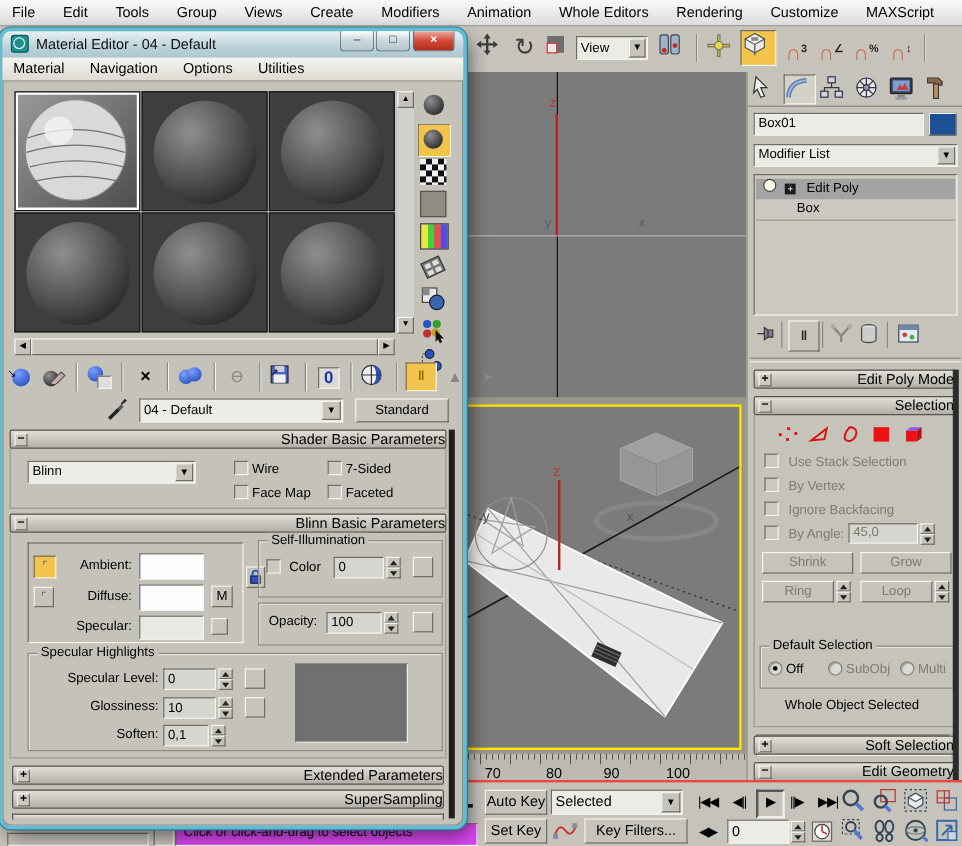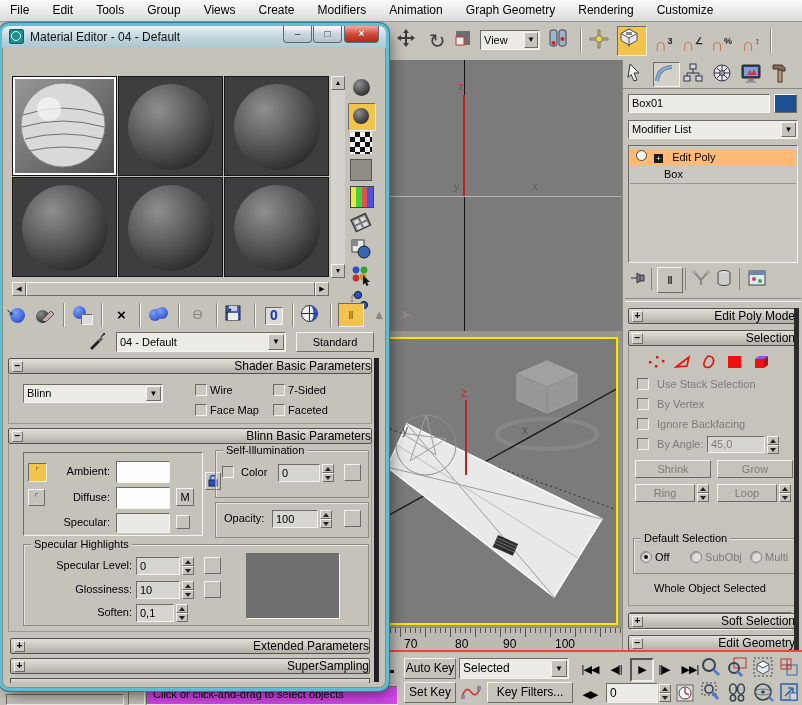--- a/index.html
+++ b/index.html
@@ -44,21 +44,21 @@
 
 <div class="abs" style="left:0;top:0;width:802px;height:21px;background:linear-gradient(#fafafa,#dcdcdc);border-bottom:1px solid #979797">
   <span class="menu-item">File</span>
   <span class="menu-item">Edit</span>
   <span class="menu-item">Tools</span>
   <span class="menu-item">Group</span>
   <span class="menu-item">Views</span>
   <span class="menu-item">Create</span>
   <span class="menu-item">Modifiers</span>
   <span class="menu-item">Animation</span>
-  <span class="menu-item">Graph Geometry</span>
+  <span class="menu-item">Whole Editors</span>
   <span class="menu-item">Rendering</span>
   <span class="menu-item">Customize</span>
   <span class="menu-item">MAXScript</span>
   <span class="menu-item">Help</span>
 </div>
 
 <div class="abs" style="left:0;top:22px;width:802px;height:38px;background:#c6c3bb;border-bottom:1px solid #8a8880;line-height:38px;white-space:nowrap">
   <div class="abs" style="left:384px;top:0;height:38px;line-height:36px">
     <span class="sep"></span>
     <span class="ticon">
@@ -207,21 +207,21 @@
 
   <div class="field white abs" style="left:5px;top:34px;width:142px;height:19px;line-height:15px">Box01</div>
   <div class="abs raised" style="left:151px;top:34px;width:23px;height:19px;background:#1c4f93;box-sizing:border-box"></div>
 
   <div class="abs" style="left:5px;top:60px;width:170px;height:19px">
     <div class="field white abs" style="left:0;top:0;width:170px;height:19px;line-height:15px">Modifier List</div>
     <span class="btn abs" style="left:153px;top:2px;width:15px;height:15px;line-height:13px;font-size:8px">▼</span>
   </div>
 
   <div class="abs sunken" style="left:5px;top:85px;width:170px;height:118px;background:#cbc8c1;box-sizing:border-box">
-    <div class="stackrow" style="top:3px;background:#fdba74">
+    <div class="stackrow" style="top:3px;background:#a3a3a3">
       <span style="display:inline-block;width:9px;height:9px;border-radius:50%;background:#fdfbe8;border:1px solid #444;margin:0 4px 0 6px"></span>
       <span style="display:inline-block;width:9px;height:9px;background:#1a1a1a;color:#fff;font-size:8px;line-height:9px;text-align:center;margin-right:6px">+</span>
       <span>Edit Poly</span>
     </div>
     <div class="stackrow" style="top:20px;border-bottom:1px solid #9a978f">
       <span style="margin-left:34px">Box</span>
     </div>
   </div>
 
   <div class="abs" style="left:0;top:207px;width:180px;height:26px">
@@ -472,20 +472,26 @@
   <div class="abs" style="left:0;top:0;width:384px;height:22px;border-radius:7px 7px 0 0;background:linear-gradient(#e9f2f5,#bcd2da 60%,#aec7cf)">
     <span class="abs" style="left:7px;top:3px;width:15px;height:15px;border-radius:3px;background:#1d8f8f;box-shadow:inset 0 0 0 1px #0c5f5f">
       <span style="display:block;width:8px;height:8px;border:1.5px solid #e8f8f8;border-radius:50%;margin:2px 0 0 2px"></span>
     </span>
     <span class="abs" style="left:28px;top:4px;font-size:12px;color:#111">Material Editor - 04 - Default</span>
     <span class="winbtn" style="right:74px;width:29px;color:#234">–</span>
     <span class="winbtn" style="right:44px;width:29px;color:#234">□</span>
     <span class="winbtn" style="right:7px;width:35px;background:linear-gradient(#f2a9a0,#d24a38 50%,#b02a18);color:#fff;font-weight:bold">×</span>
   </div>
 
+  <div class="abs" style="left:0;top:22px;width:384px;height:19px;background:linear-gradient(#f6f5f1,#dcdad2);border-bottom:1px solid #9b998f">
+    <span class="titlemenu">Material</span>
+    <span class="titlemenu">Navigation</span>
+    <span class="titlemenu">Options</span>
+    <span class="titlemenu">Utilities</span>
+  </div>
 
   <div class="slot" style="left:10px;top:50px;background:linear-gradient(135deg,#9a9a9a,#4c4c4c);box-shadow:inset 0 0 0 2px #fff">
     <svg width="103" height="96" viewBox="0 0 103 96">
       <circle cx="50" cy="48" r="42" fill="#d9d9d9"></circle>
       <circle cx="50" cy="48" r="42" fill="none" stroke="#8a8a8a"></circle>
       <path d="M10 38 q40 -14 80 0 M9 50 q41 -12 82 0 M12 62 q38 -10 78 0 M16 74 q34 -8 70 0" stroke="#6f6f6f" fill="none"></path>
       <circle cx="36" cy="32" r="12" fill="#f2f2f2" opacity="0.8"></circle>
     </svg>
   </div>
   <div class="slot" style="left:116px;top:50px">

